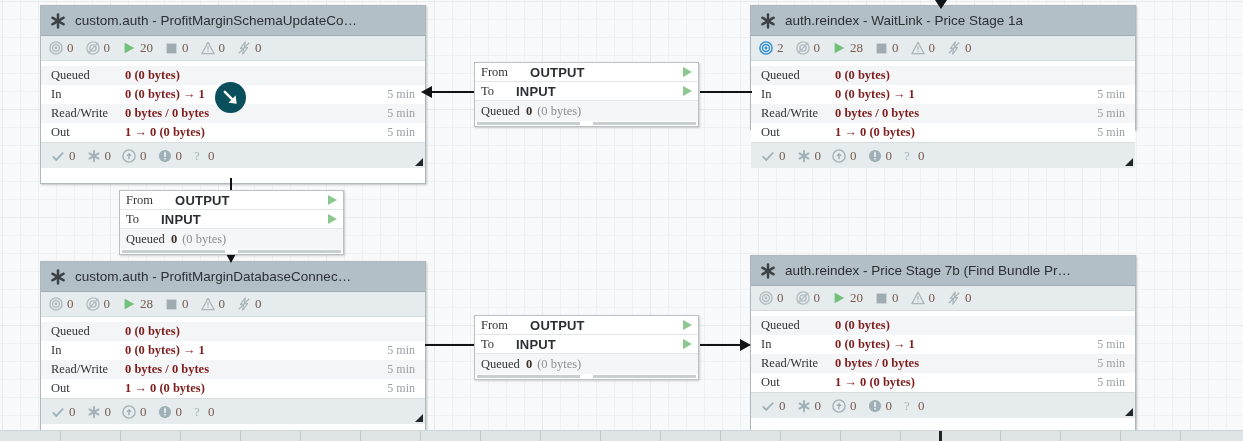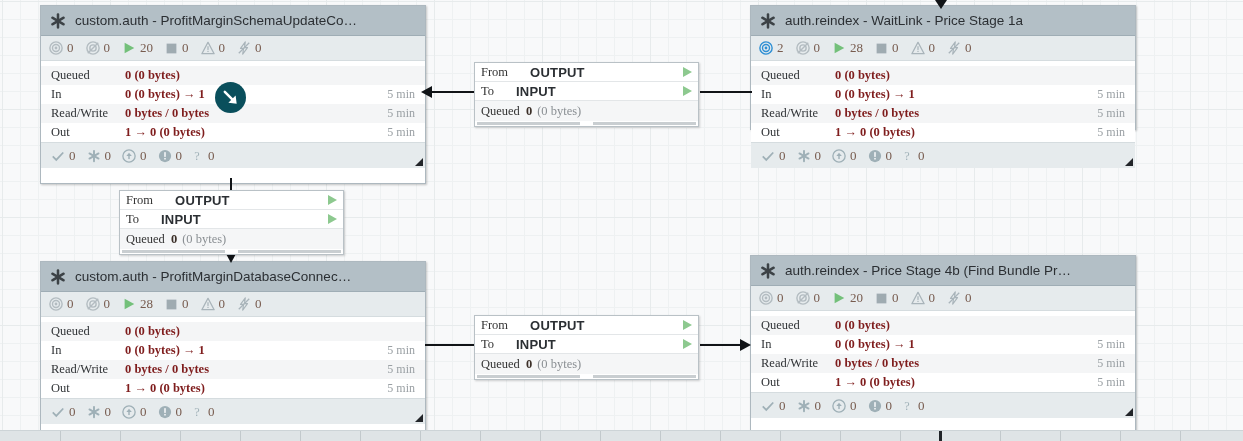--- a/index.html
+++ b/index.html
@@ -550,21 +550,21 @@
 
   <div class="pg" style="left:750px; top:255px; width:386px; height:179px;">
     <div class="pg-header">
       <svg class="ico" viewBox="0 0 20 20">
         <g fill="#3c4246">
           <rect x="8.6" y="1.5" width="2.8" height="17" rx="1.2"></rect>
           <rect x="8.6" y="1.5" width="2.8" height="17" rx="1.2" transform="rotate(60 10 10)"></rect>
           <rect x="8.6" y="1.5" width="2.8" height="17" rx="1.2" transform="rotate(120 10 10)"></rect>
         </g>
       </svg>
-      <span class="pg-title">auth.reindex - Price Stage 4b (Find Bundle Pr…</span>
+      <span class="pg-title">auth.reindex - Price Stage 7b (Find Bundle Pr…</span>
     </div>
     <div class="pg-stats">
       <span class="stat">
         <svg width="14" height="14" viewBox="0 0 16 16">
           <circle cx="8" cy="8" r="7" fill="none" stroke="#b3bcc1" stroke-width="1.6"></circle>
           <circle cx="8" cy="8" r="4" fill="none" stroke="#b3bcc1" stroke-width="1.6"></circle>
           <circle cx="8" cy="8" r="1.6" fill="#b3bcc1"></circle>
         </svg>
         <span class="num">0</span>
       </span>

